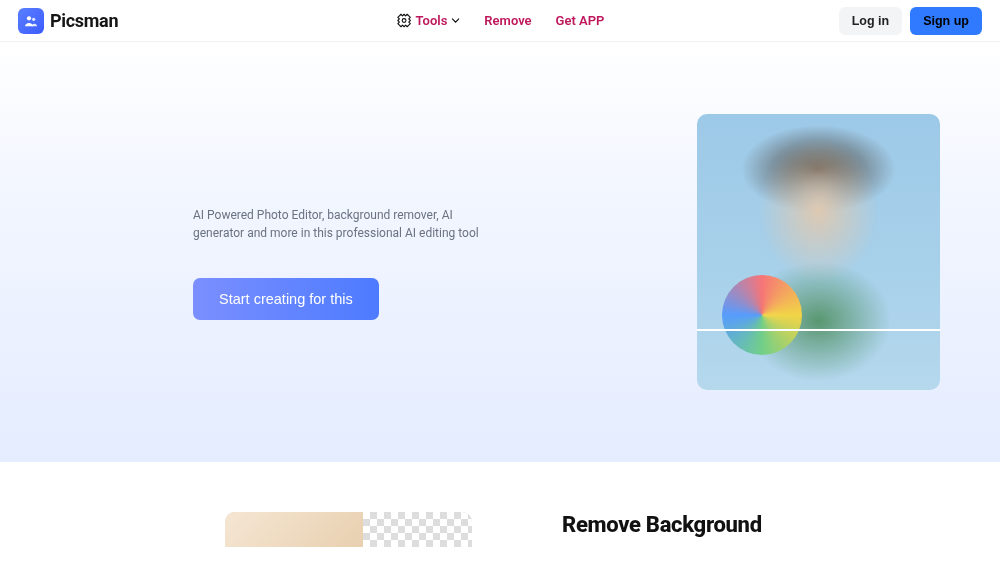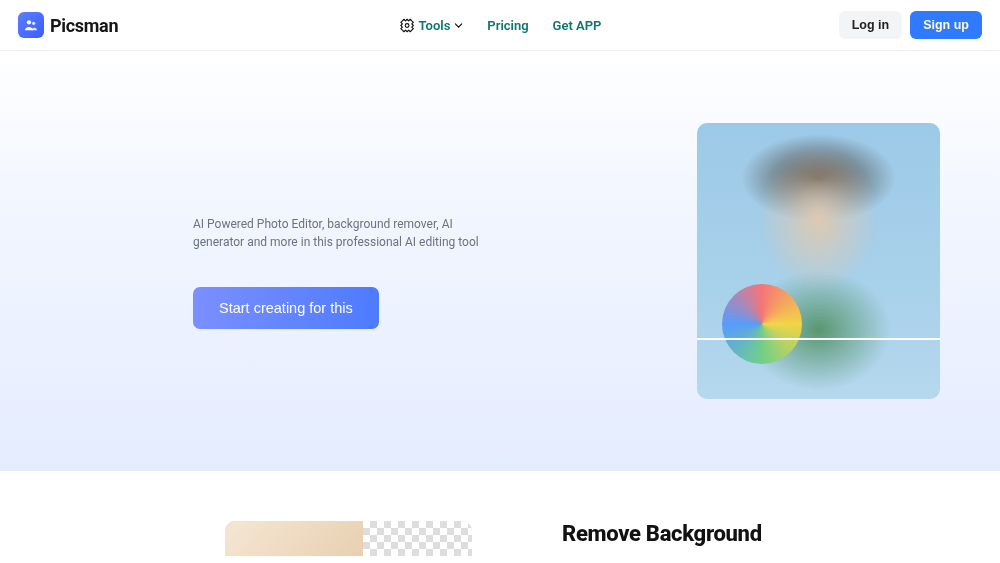--- a/index.html
+++ b/index.html
@@ -4,21 +4,21 @@
   <style>
     * { margin: 0; padding: 0; box-sizing: border-box; }
     body {
       font-family: -apple-system, BlinkMacSystemFont, 'Segoe UI', Roboto, Helvetica, Arial, sans-serif;
       background: #fff;
       width: 1000px;
       height: 563px;
       overflow: hidden;
     }
     .navbar {
-      height: 51px;
+      height: 42px;
       display: flex;
       align-items: center;
       padding: 0 18px;
       background: #fff;
       border-bottom: 1px solid #f0f0f0;
       justify-content: space-between;
     }
     .logo-wrap {
       display: flex;
       align-items: center;
@@ -49,21 +49,21 @@
       position: absolute;
       left: 50%;
       transform: translateX(-50%);
     }
     .nav-item {
       display: flex;
       align-items: center;
       gap: 4px;
       font-size: 13px;
       font-weight: 600;
-      color: #0f766e;
+      color: #be185d;
       cursor: pointer;
     }
     .tools-icon {
       width: 16px;
       height: 16px;
       display: flex;
       align-items: center;
       justify-content: center;
     }
     .chevron {
@@ -86,21 +86,21 @@
       border-radius: 6px;
       cursor: pointer;
       border: none;
     }
     .btn-login {
       background: #f3f4f6;
       color: #222;
     }
     .btn-signup {
       background: #2f7aff;
-      color: #fef9c3;
+      color: #000000;
     }
     .hero-section {
       background: linear-gradient(180deg, #ffffff 0%, #f2f6ff 35%, #eaf0ff 75%, #e4ecff 100%);
       height: 420px;
       display: flex;
       align-items: center;
       padding: 0 60px 0 193px;
       gap: 40px;
     }
     .hero-left {
@@ -247,21 +247,21 @@
         </svg>
       </span>
       <span>Tools</span>
       <span class="chevron">
         <svg viewBox="0 0 10 6" width="8" height="5">
             <path d="M1 1l4 4 4-4" stroke="#111" stroke-width="1.5" fill="none" stroke-linecap="round"></path>
           </svg>
       </span>
     </div>
     <div class="nav-item">
-      <span>Pricing</span>
+      <span>Remove</span>
     </div>
     <div class="nav-item">
       <span>Get APP</span>
     </div>
   </div>
 
   <div class="nav-right">
     <button class="btn btn-login">Log in</button>
     <button class="btn btn-signup">Sign up</button>
   </div>

